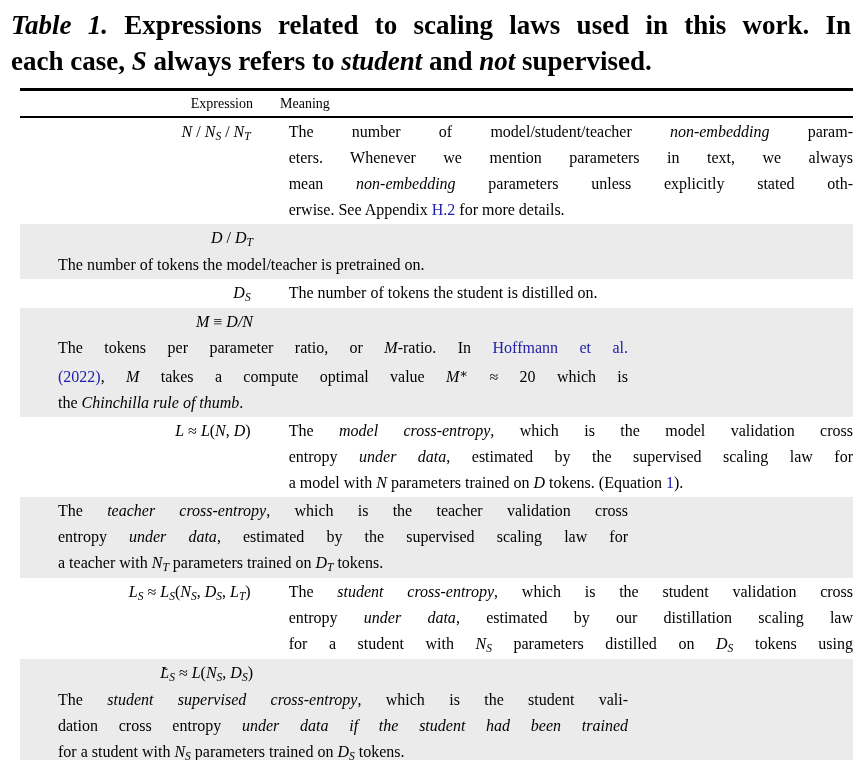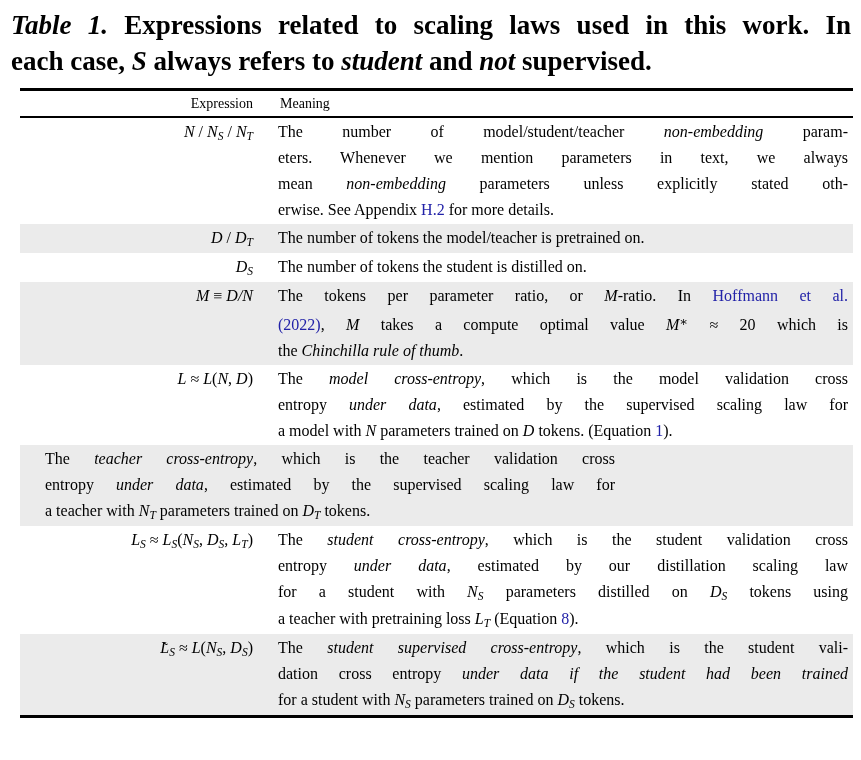--- a/index.html
+++ b/index.html
@@ -21,23 +21,23 @@
   }
   .tbl{margin-left:20px;width:833px;}
   .rule{background:var(--rule);}
   .toprule{height:3px;}
   .midrule{height:2px;}
   .bottomrule{height:3px;}
   .hdr{display:flex;font-size:14px;padding:5px 0 4px 0;}
   .hdr-expr{width:233px;text-align:right;}
   .hdr-mean{margin-left:27px;width:570px;}
   .row{display:flex;font-size:16px;line-height:26px;padding:1px 0;}
-  .row.shaded{background:var(--row_alt_bg);}
+  .row.shaded{background:var(--row_alt_bg);flex-direction:column;}
   .expr{width:233px;text-align:right;white-space:nowrap;}
-  .mean{margin-left:25px;width:570px;}
+  .mean{margin-left:38px;width:570px;}
   .tline{text-align:left;}
   .tline.j{text-align:justify;text-align-last:justify;}
   .i,.m{font-style:italic;}
   .b{font-style:italic;font-size:0.72em;position:relative;top:0.22em;letter-spacing:0;}
   .p{font-size:0.8em;vertical-align:0.35em;}
   .a{color:var(--link);text-decoration:none;cursor:pointer;}
   .at{font-style:italic;position:relative;}
   .at::after{
     content:"\02DC";
     position:absolute;left:0.18em;top:-0.32em;
@@ -103,21 +103,20 @@
             <div class="tline j"><span>entropy </span><span class="i">under data</span><span>, estimated by the supervised scaling law for</span></div>
             <div class="tline"><span>a teacher with </span><span class="m">N</span><span class="b">T</span><span> parameters trained on </span><span class="m">D</span><span class="b">T</span><span> tokens.</span></div>
           </div>
         </div>
         <div class="row">
           <div class="expr"><span class="m">L</span><span class="b">S</span><span> ≈ </span><span class="m">L</span><span class="b">S</span><span>(</span><span class="m">N</span><span class="b">S</span><span>, </span><span class="m">D</span><span class="b">S</span><span>, </span><span class="m">L</span><span class="b">T</span><span>)</span></div>
           <div class="mean">
             <div class="tline j"><span>The </span><span class="i">student cross-entropy</span><span>, which is the student validation cross</span></div>
             <div class="tline j"><span>entropy </span><span class="i">under data</span><span>, estimated by our distillation scaling law</span></div>
             <div class="tline j"><span>for a student with </span><span class="m">N</span><span class="b">S</span><span> parameters distilled on </span><span class="m">D</span><span class="b">S</span><span> tokens using</span></div>
-            <div class="tline"><span>a teacher with pretraining loss </span><span class="m">L</span><span class="b">T</span><span> (Equation </span><a class="a">8</a><span>).</span></div>
           </div>
         </div>
         <div class="row shaded">
           <div class="expr"><span class="at">L</span><span class="b">S</span><span> ≈ </span><span class="m">L</span><span>(</span><span class="m">N</span><span class="b">S</span><span>, </span><span class="m">D</span><span class="b">S</span><span>)</span></div>
           <div class="mean">
             <div class="tline j"><span>The </span><span class="i">student supervised cross-entropy</span><span>, which is the student vali-</span></div>
             <div class="tline j"><span>dation cross entropy </span><span class="i">under data if the student had been trained</span></div>
             <div class="tline"><span>for a student with </span><span class="m">N</span><span class="b">S</span><span> parameters trained on </span><span class="m">D</span><span class="b">S</span><span> tokens.</span></div>
           </div>
         </div>

